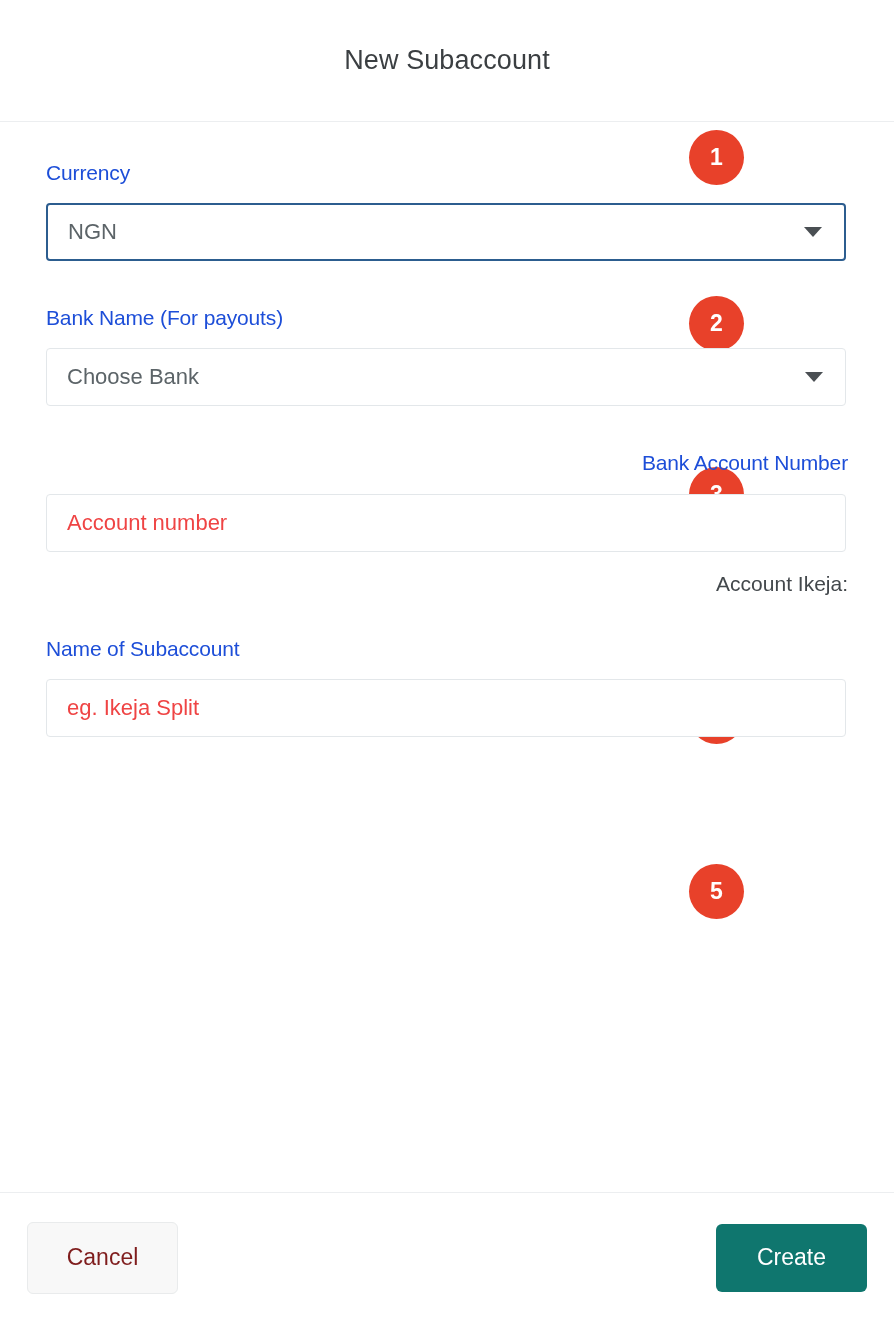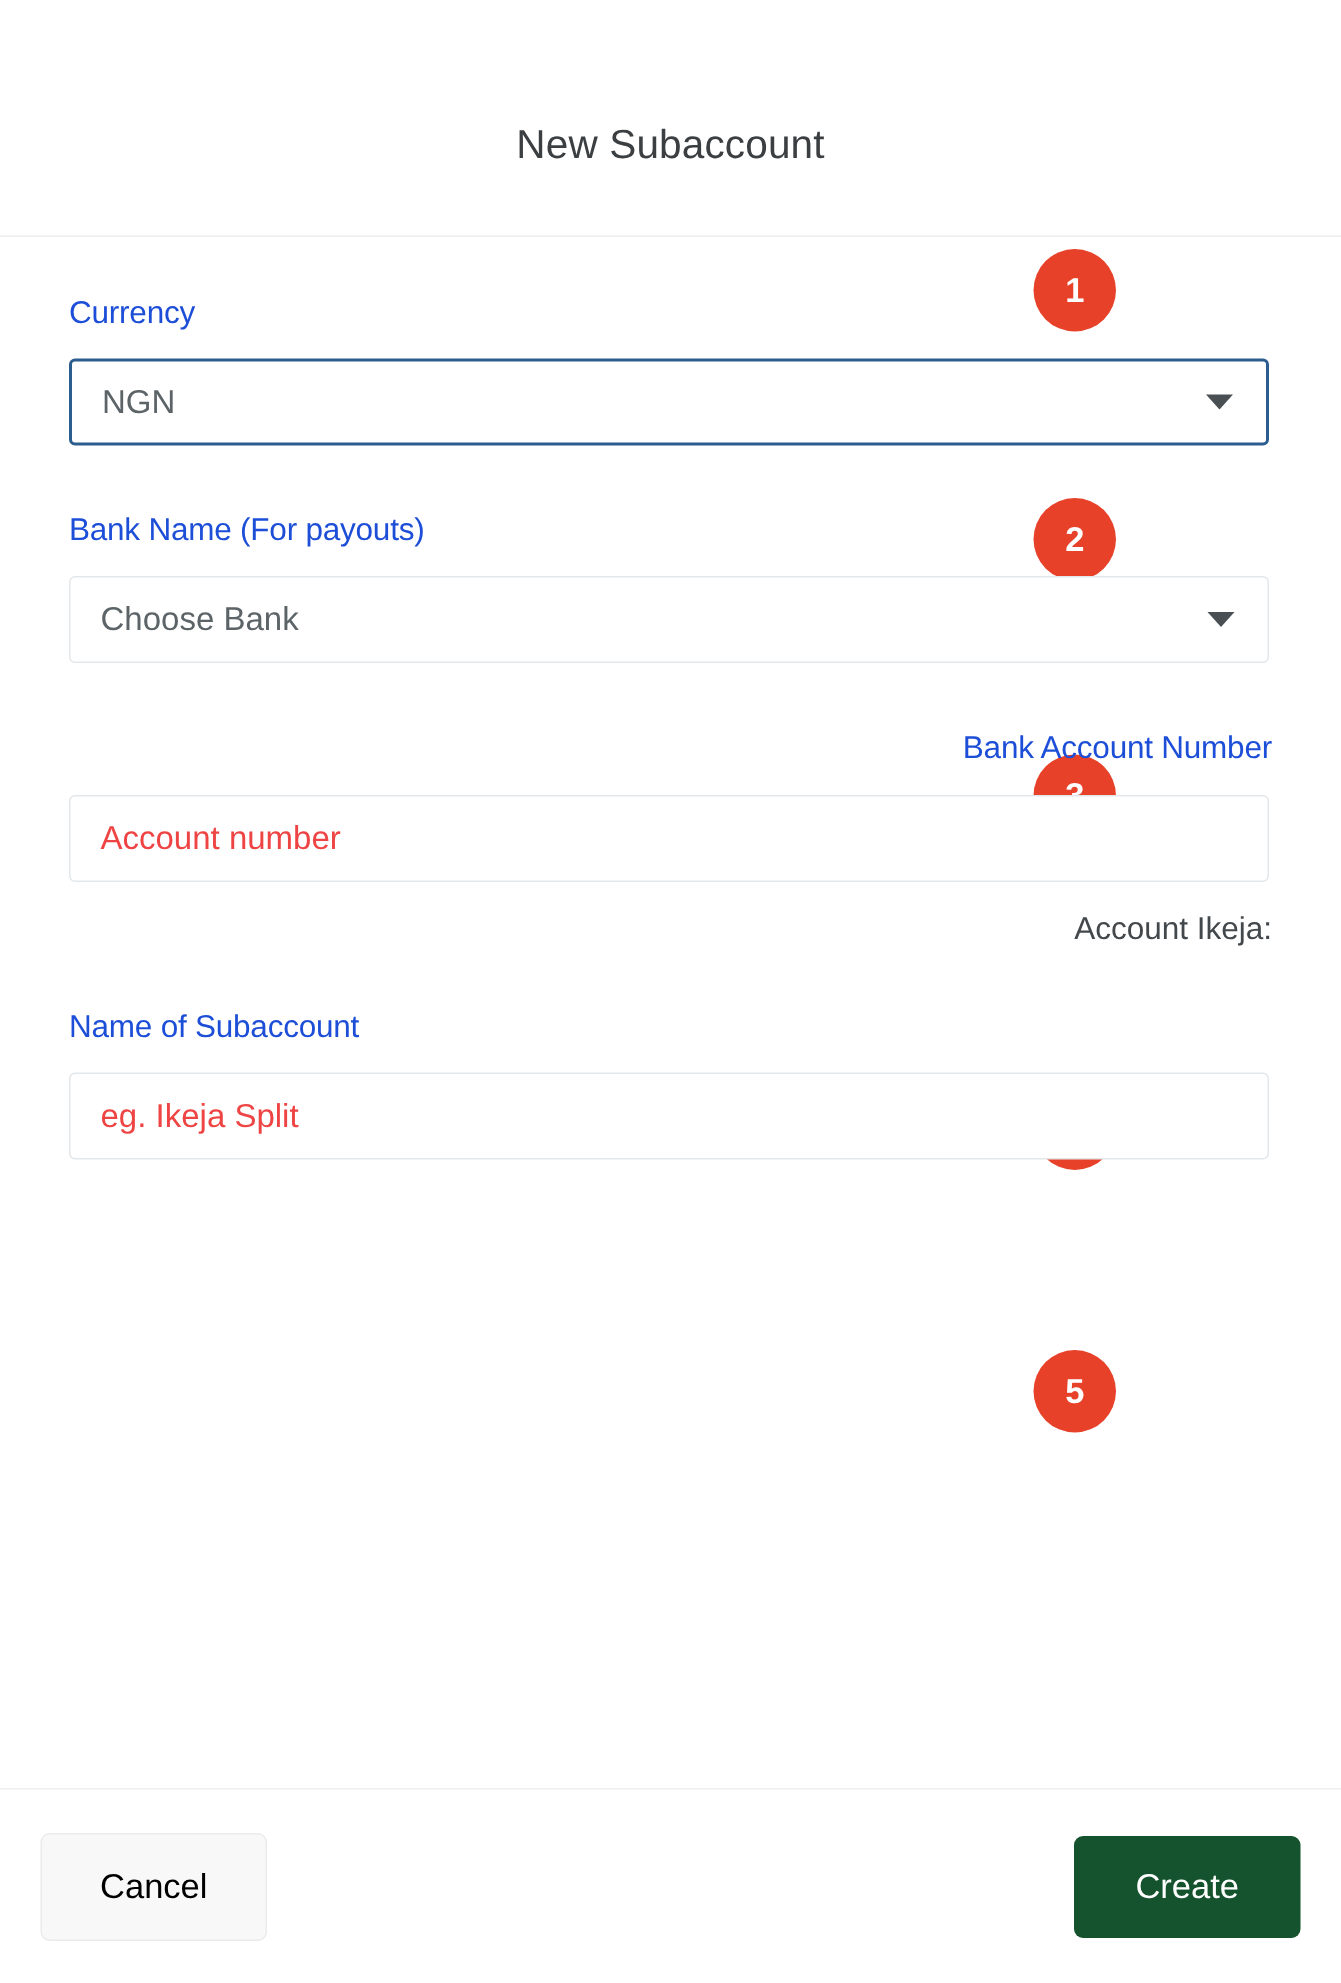--- a/index.html
+++ b/index.html
@@ -24,21 +24,20 @@
 
   
   .modal-header {
     height: 122px;
     flex: 0 0 122px;
     display: flex;
     align-items: center;
     justify-content: center;
     border-bottom: 1px solid #eceef0;
     background: #ffffff;
-    margin-top: 36px;
   }
   .modal-title {
     font-size: 27px;
     font-weight: 400;
     color: #3b3f42;
     letter-spacing: 0.1px;
   }
 
   
   .modal-body {
@@ -181,26 +180,26 @@
     align-items: center;
     justify-content: center;
     cursor: pointer;
     font-weight: 400;
   }
   .btn-cancel {
     width: 151px;
     height: 72px;
     background: #f8f8f8;
     border: 1px solid #e9ebec;
-    color: #000000;
+    color: #7f1d1d;
   }
   .btn-create {
     width: 151px;
     height: 68px;
-    background: #14532d;
+    background: #0f766e;
     border: none;
     color: #ffffff;
   }
 </style>
 </head>
 <body>
 
 <div class="modal">
 
   <div class="modal-header">

